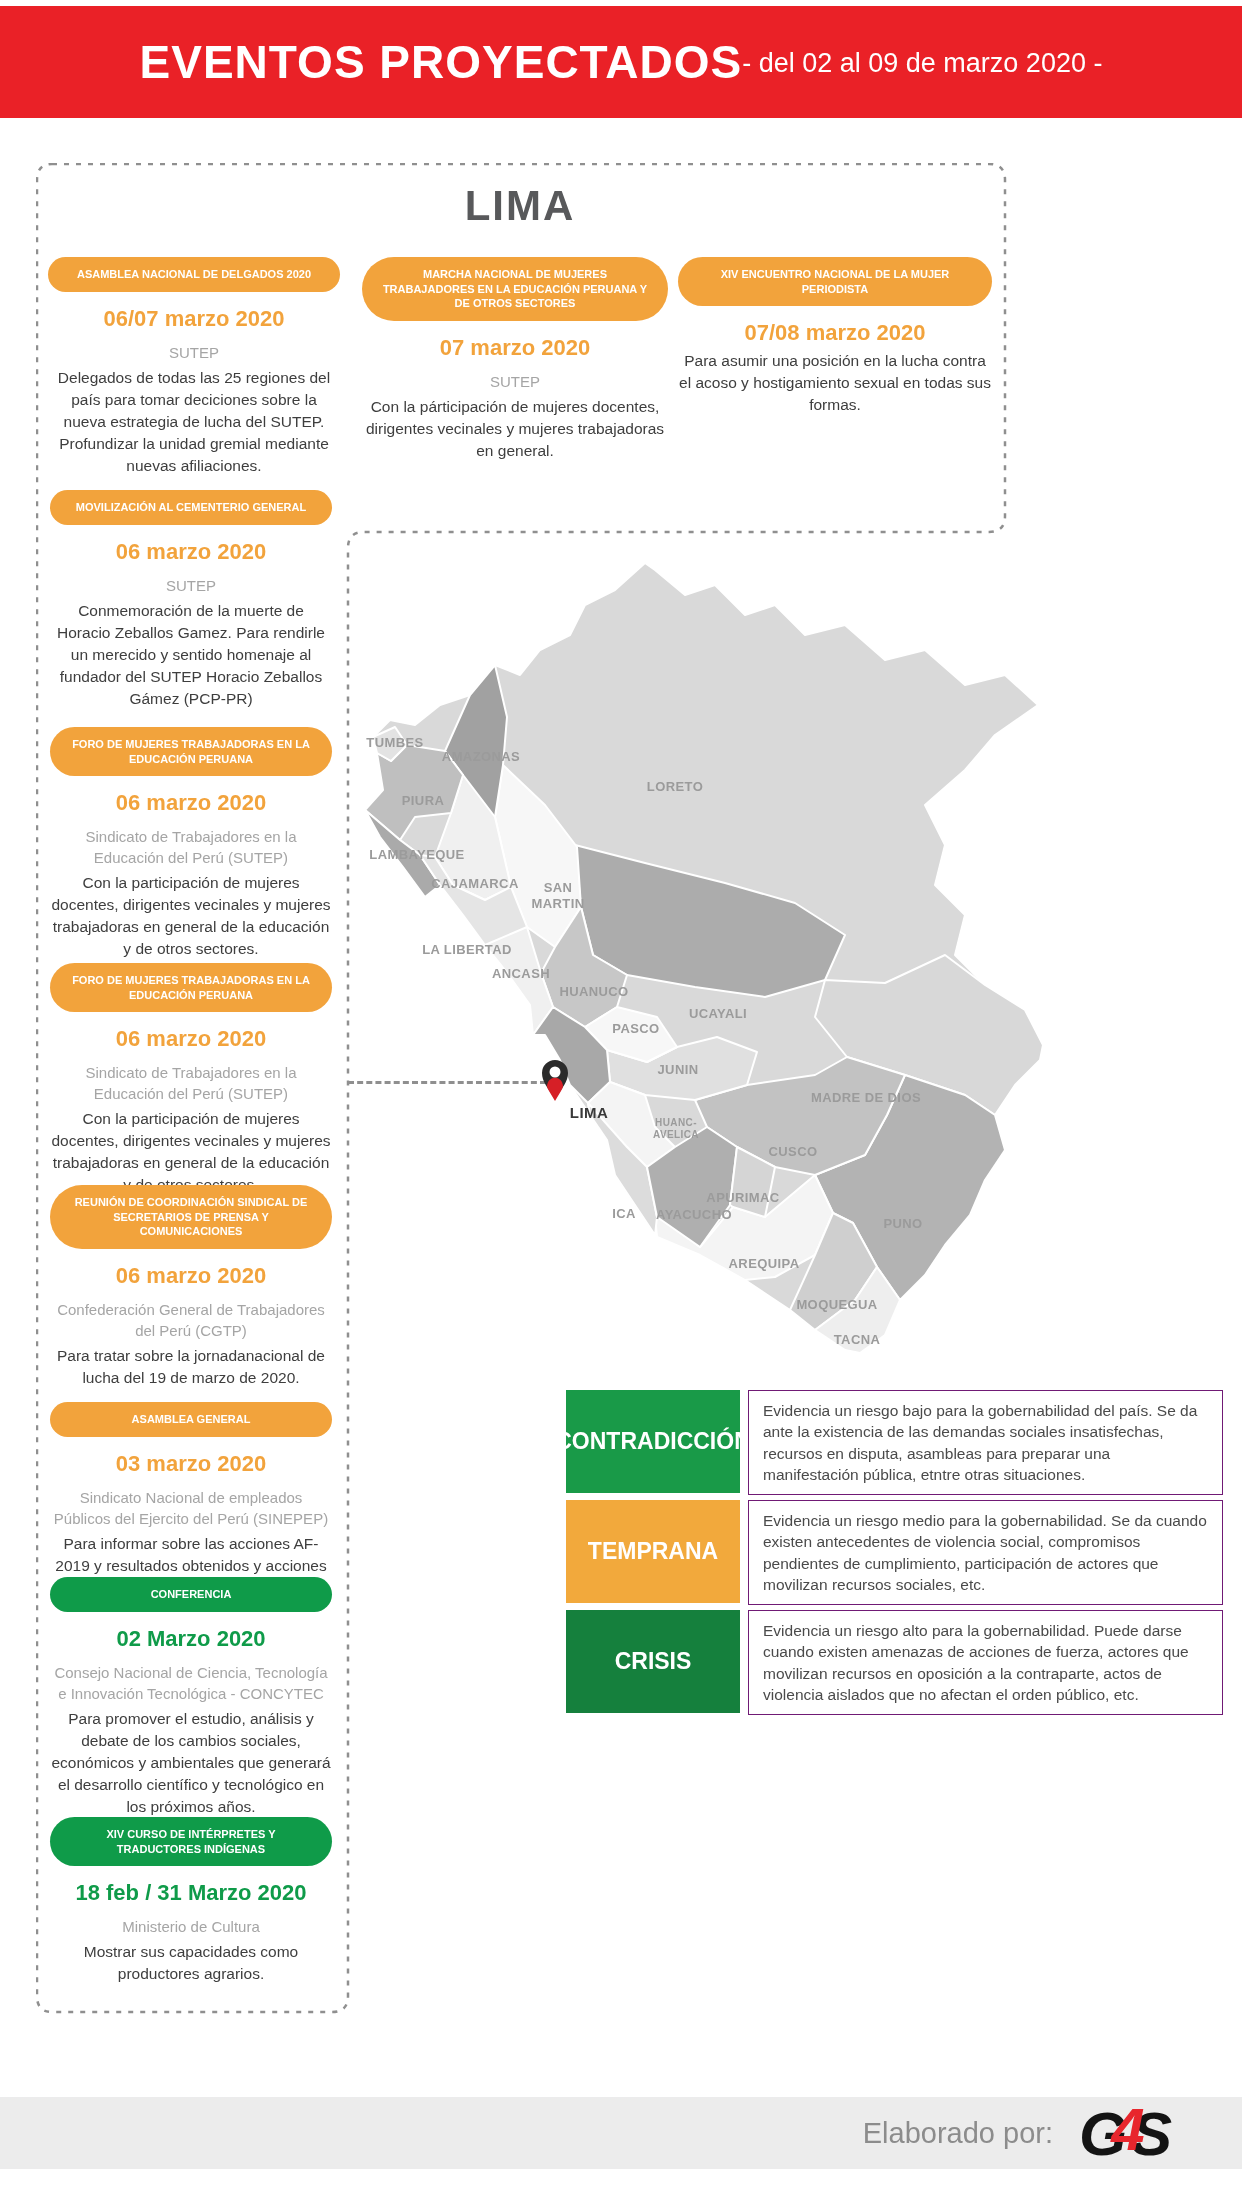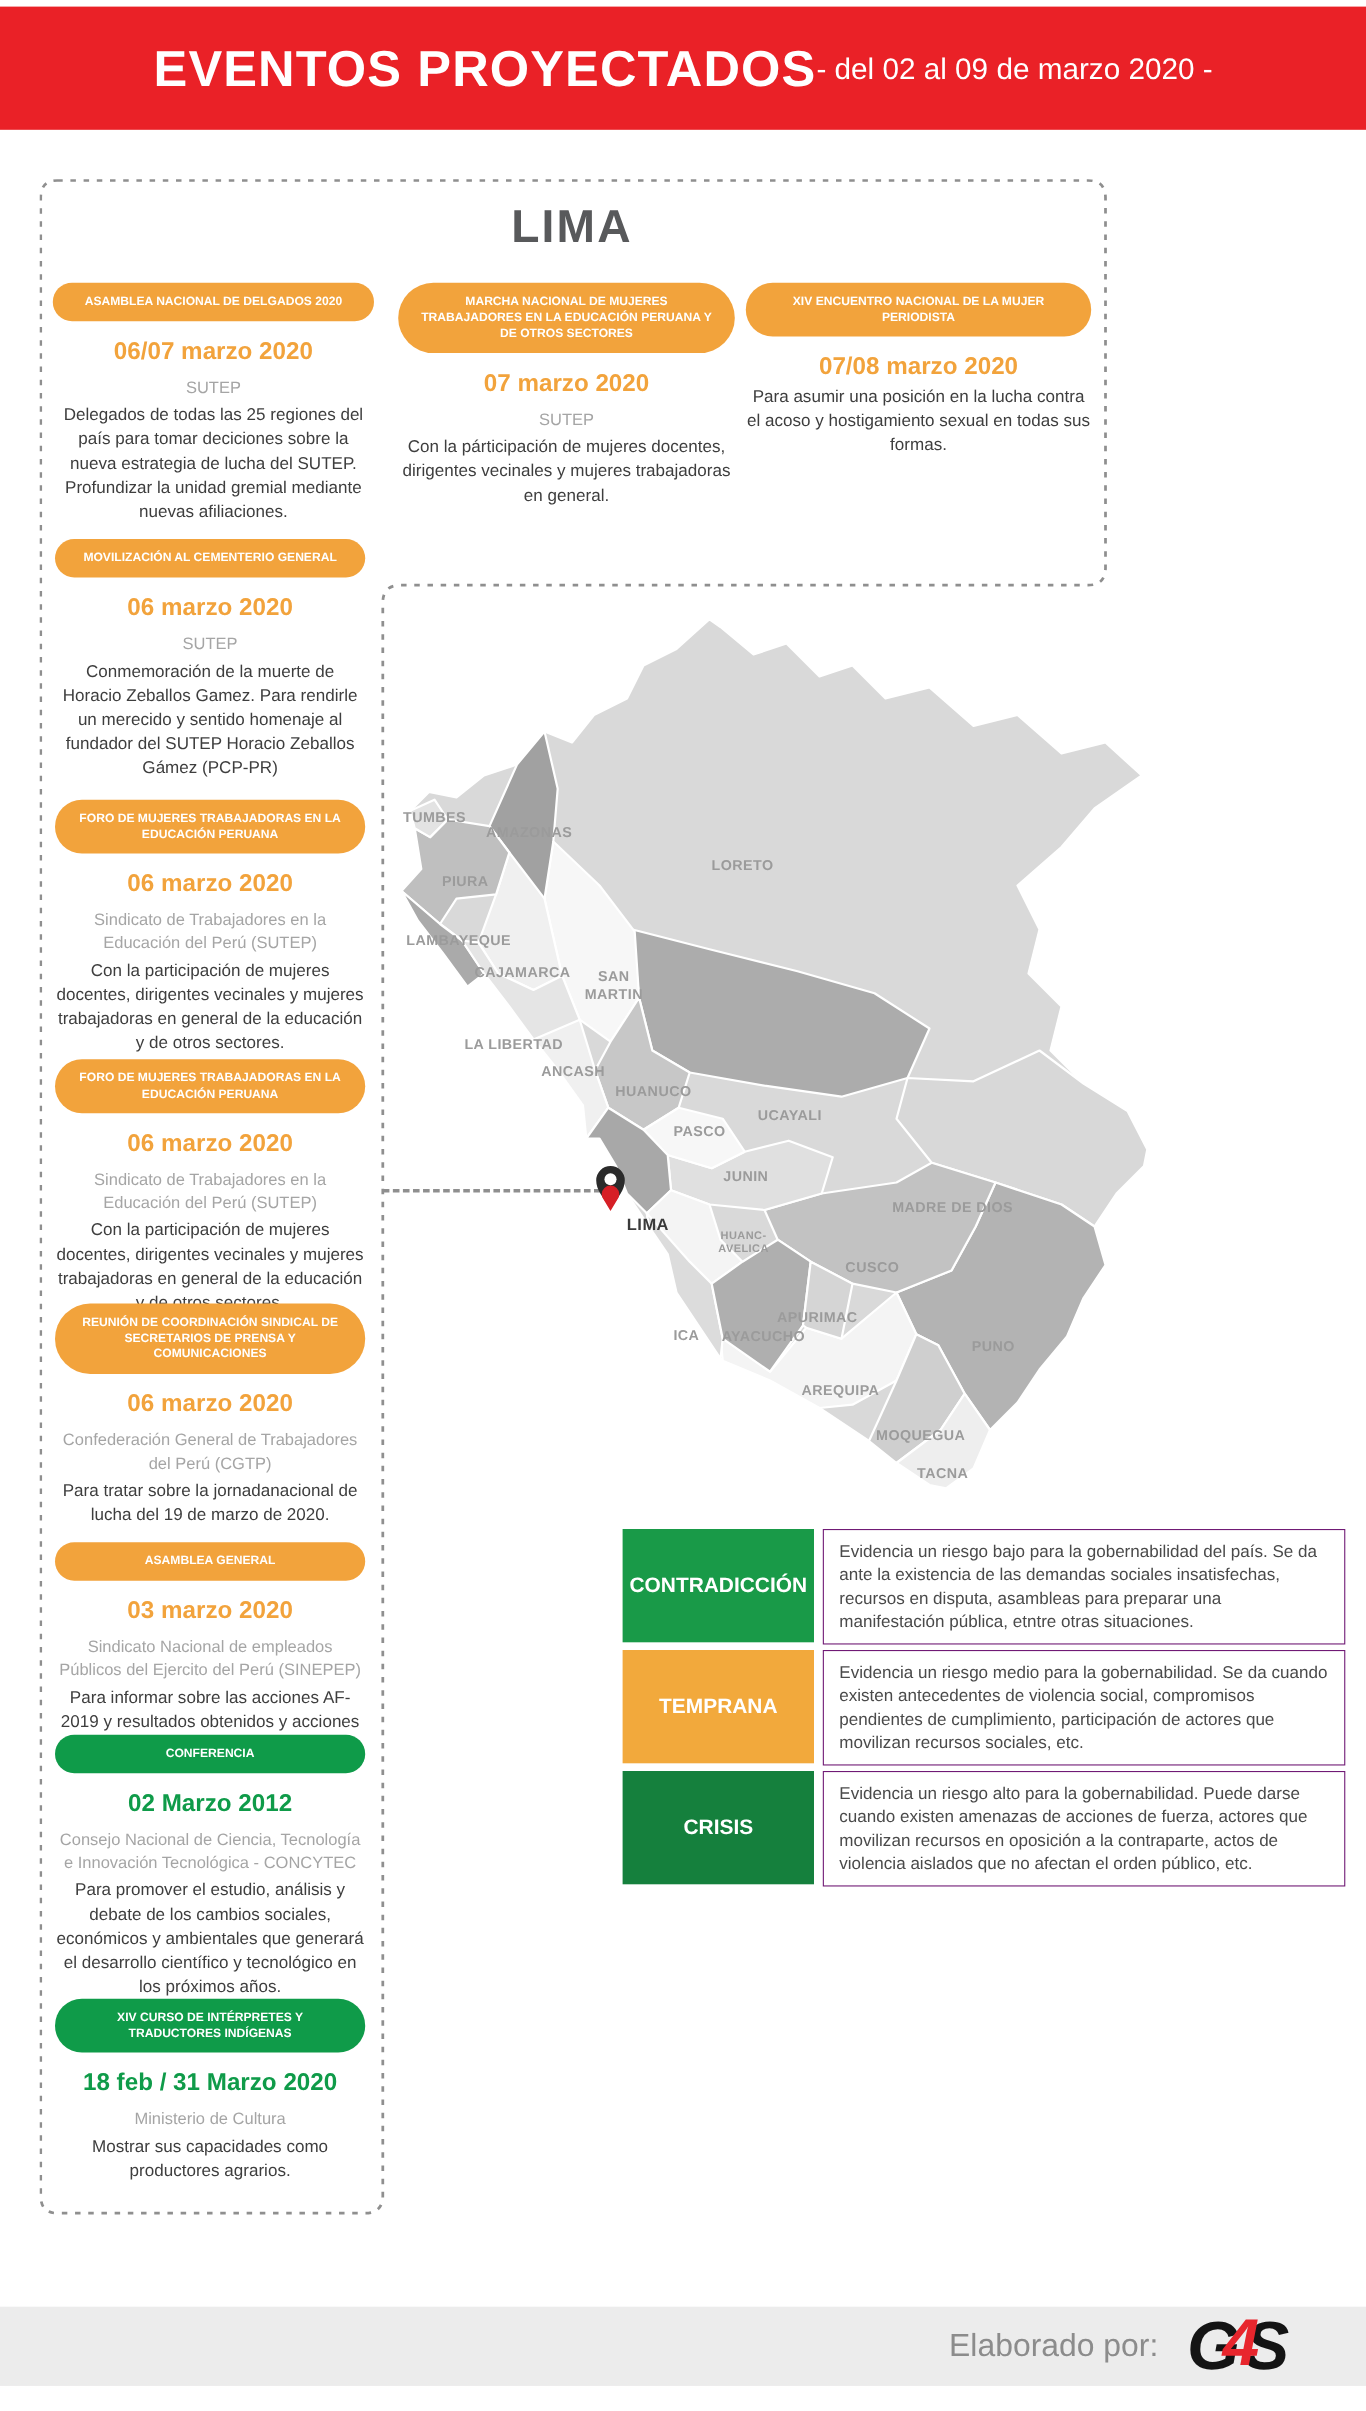--- a/index.html
+++ b/index.html
@@ -37,21 +37,21 @@
             font-family:"Liberation Sans",sans-serif;text-anchor:middle;}
   #map text.dark{fill:#3A3A3A;font-size:15px;}
   #map text.small{font-size:10px;}
   #connector{position:absolute;left:348px;top:1081px;width:198px;height:0;
              border-top:3px dashed #8f8f8f;}
 
   
   .legend-row{position:absolute;left:566px;width:659px;height:103px;}
   .legend-swatch{position:absolute;left:0;top:0;width:174px;height:103px;
                  display:flex;align-items:center;justify-content:center;
-                 color:#fff;font-weight:bold;font-size:19px;}
+                 color:#fff;font-weight:bold;font-size:23px;}
   .sw-green{background:#199A48;} .sw-orange{background:#F2A93C;} .sw-red{background:#15803d;}
   .legend-text{position:absolute;left:182px;top:0;width:445px;height:87px;
                border:1px solid #701a75;background:#fff;padding:8px 14px;
                font-size:15.5px;color:#4A4A4A;line-height:1.38;display:flex;align-items:center;}
 
   
   #footer{position:absolute;left:0;top:2097px;width:1242px;height:72px;background:#ECECEC;
           display:flex;align-items:center;justify-content:flex-end;padding-right:70px;box-sizing:border-box;}
   #footer .made-by{color:#8C8C8C;font-size:29px;margin-right:26px;}
   .g4s{font-style:italic;font-weight:bold;display:flex;align-items:center;}
@@ -118,21 +118,21 @@
         <div class="desc">Para tratar sobre la jornadanacional de lucha del 19 de marzo de 2020.</div>
       </div>
       <div class="event-card theme-orange" style="left: 50px; top: 1402px; width: 282px;">
         <div class="pill">ASAMBLEA GENERAL</div>
         <div class="date">03 marzo 2020</div>
         <div class="org">Sindicato Nacional de empleados Públicos del Ejercito del Perú (SINEPEP)</div>
         <div class="desc">Para informar sobre las acciones AF-2019 y resultados obtenidos y acciones 2020.</div>
       </div>
       <div class="event-card theme-green" style="left: 50px; top: 1577px; width: 282px;">
         <div class="pill">CONFERENCIA</div>
-        <div class="date">02 Marzo 2012</div>
+        <div class="date">02 Marzo 2020</div>
         <div class="org">Consejo Nacional de Ciencia, Tecnología e Innovación Tecnológica - CONCYTEC</div>
         <div class="desc">Para promover el estudio, análisis y debate de los cambios sociales, económicos y ambientales que generará el desarrollo científico y tecnológico en los próximos años.</div>
       </div>
       <div class="event-card theme-green" style="left: 50px; top: 1817px; width: 282px;">
         <div class="pill">XIV CURSO DE INTÉRPRETES Y TRADUCTORES INDÍGENAS</div>
         <div class="date">18 feb / 31 Marzo 2020</div>
         <div class="org">Ministerio de Cultura</div>
         <div class="desc">Mostrar sus capacidades como productores agrarios.</div>
       </div>
     </div>

